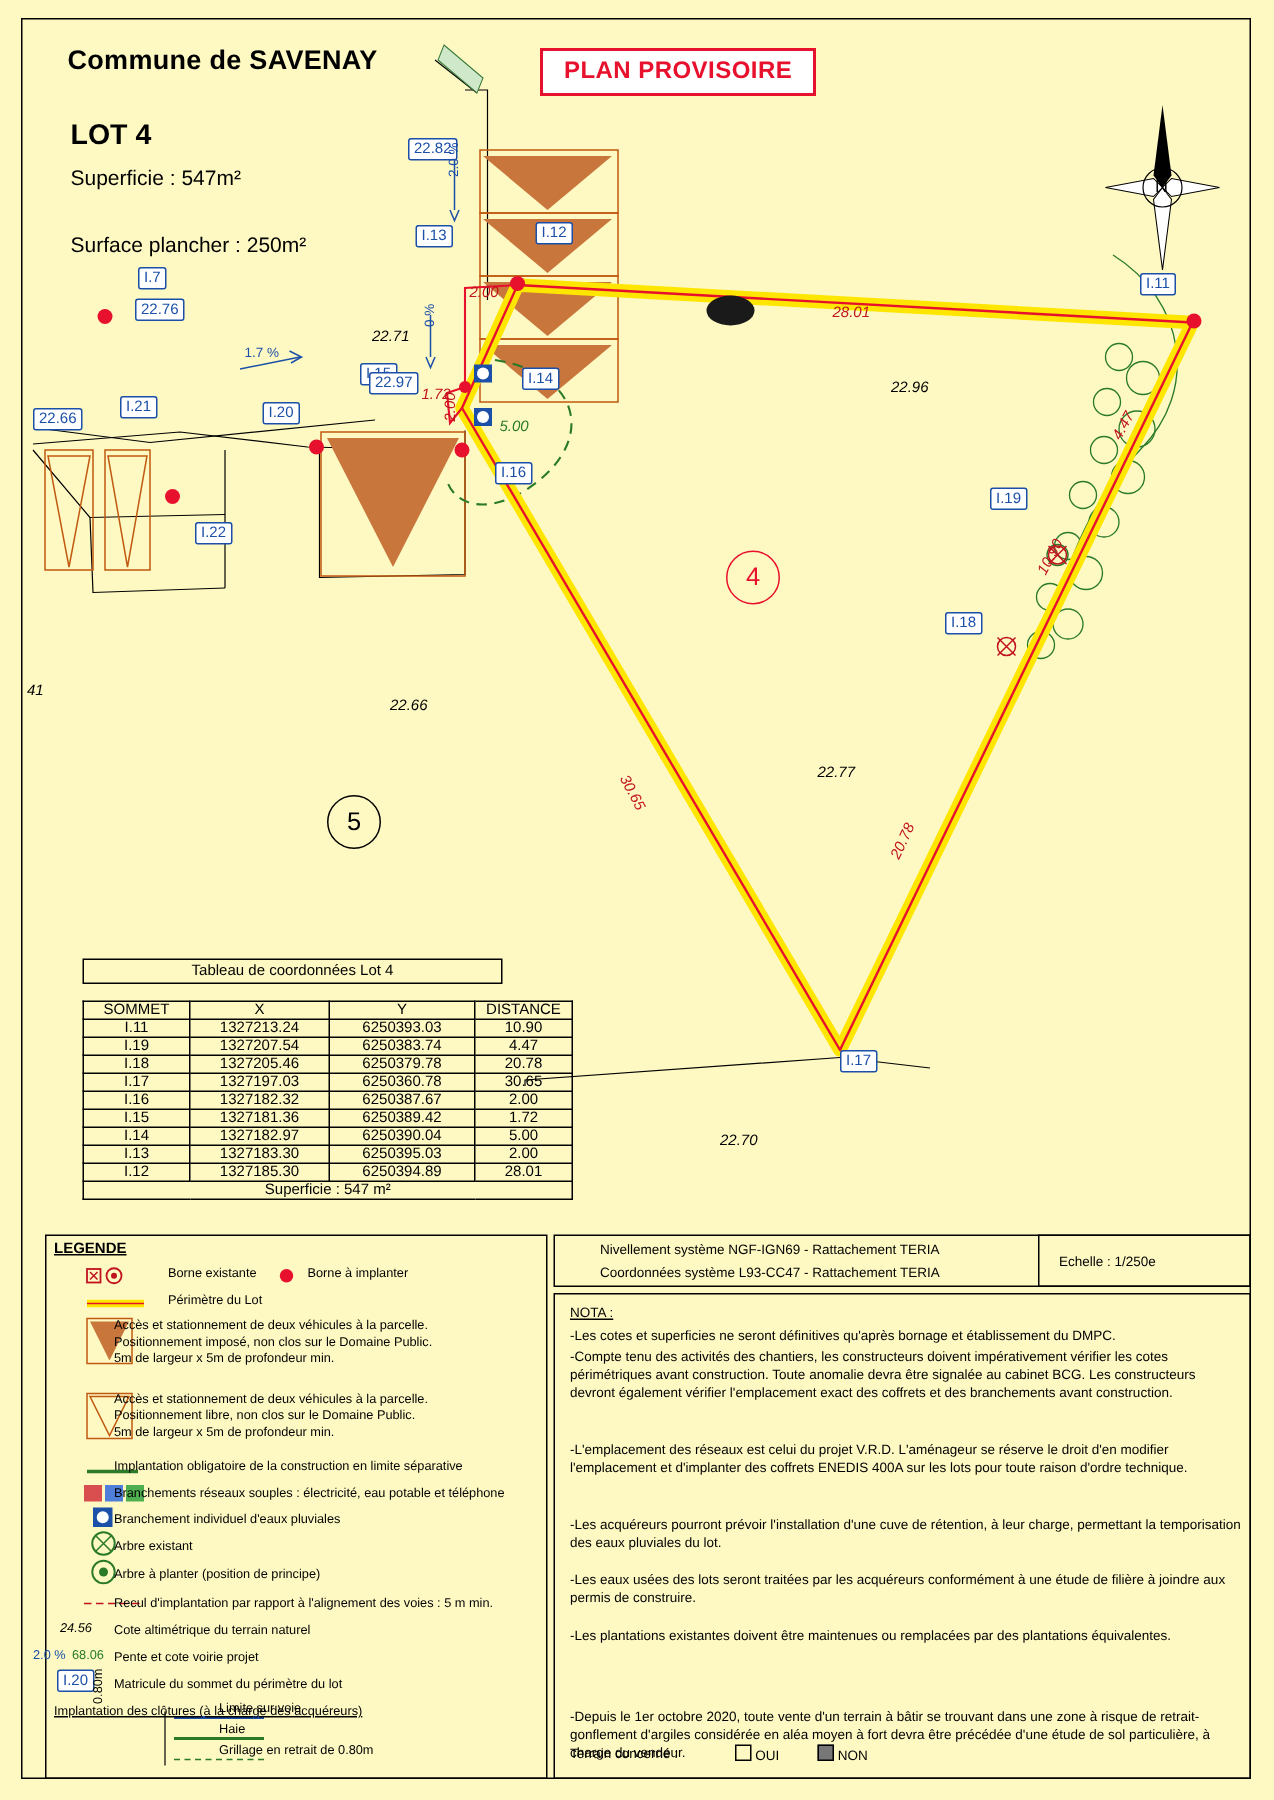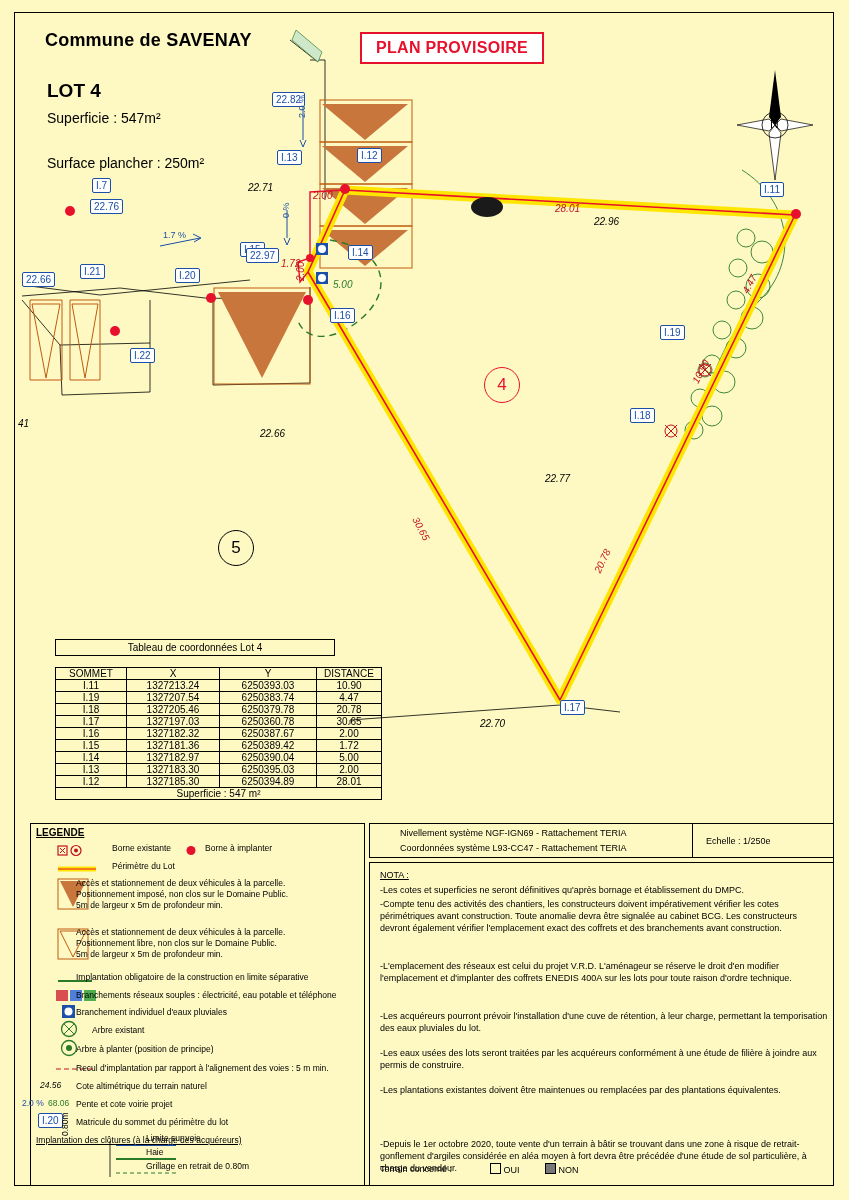--- a/index.html
+++ b/index.html
@@ -7,21 +7,21 @@
   #page{position:relative;width:849px;height:1200px;background:#fef9c3;overflow:hidden;}
   .frame{position:absolute;left:14px;top:12px;width:820px;height:1174px;border:1.5px solid #000;box-sizing:border-box;}
   .abs{position:absolute;}
   .t{font-size:11px;color:#000;white-space:nowrap;}
   .commune{font-size:18px;font-weight:bold;letter-spacing:.2px;}
   .lot{font-size:19px;font-weight:bold;}
   .sup{font-size:14px;}
   .plan-prov{border:2px solid #e8112d;color:#e8112d;font-weight:bold;font-size:16px;padding:5px 14px;background:#fff;letter-spacing:.3px;}
   .node{border:1px solid #1b4fa8;color:#1b4fa8;background:#fff;font-size:10px;padding:1px 3px;border-radius:2px;white-space:nowrap;}
   .dimr{font-size:10px;color:#c1121f;font-style:italic;}
-  .alt{font-size:10px;color:#000;font-style:italic;}
+  .alt{font-size:10px;color:#000;font-style:italic;margin-top:37px;}
   .pct{font-size:9px;color:#1b4fa8;}
   .circnum{width:34px;height:34px;border:1.5px solid #000;border-radius:50%;display:flex;align-items:center;justify-content:center;font-size:17px;}
   .circnum.red{border-color:#e8112d;color:#e8112d;}
   table.coord{border-collapse:collapse;font-size:10px;}
   table.coord td,table.coord th{border:1px solid #000;padding:0px 4px;text-align:center;font-weight:normal;}
   .coordtitle{border:1px solid #000;font-size:10px;text-align:center;padding:2px 16px;}
   .legbox{position:absolute;border:1px solid #000;box-sizing:border-box;}
   .legtitle{font-size:10px;text-decoration:underline;font-weight:bold;}
   .legrow{font-size:8.5px;line-height:11px;color:#000;}
   .nota{font-size:9px;line-height:12.2px;color:#000;}
@@ -336,21 +336,21 @@
   <div class="abs legrow" style="left:112px;top:861px;">Périmètre du Lot</div>
   <div class="abs legrow" style="left:76px;top:878px;width:280px;white-space:pre-line;">Accès et stationnement de deux véhicules à la parcelle.
 Positionnement imposé, non clos sur le Domaine Public.
 5m de largeur x 5m de profondeur min.</div>
   <div class="abs legrow" style="left:76px;top:927px;width:280px;white-space:pre-line;">Accès et stationnement de deux véhicules à la parcelle.
 Positionnement libre, non clos sur le Domaine Public.
 5m de largeur x 5m de profondeur min.</div>
   <div class="abs legrow" style="left:76px;top:972px;width:285px;">Implantation obligatoire de la construction en limite séparative</div>
   <div class="abs legrow" style="left:76px;top:990px;width:285px;">Branchements réseaux souples : électricité, eau potable et téléphone</div>
   <div class="abs legrow" style="left:76px;top:1007px;width:285px;">Branchement individuel d'eaux pluviales</div>
-  <div class="abs legrow" style="left:92px;top:1025px;text-align:right;">Arbre existant</div>
+  <div class="abs legrow" style="left:76px;top:1025px;text-align:right;">Arbre existant</div>
   <div class="abs legrow" style="left:76px;top:1044px;">Arbre à planter (position de principe)</div>
   <div class="abs legrow" style="left:76px;top:1063px;">Recul d'implantation par rapport à l'alignement des voies : 5 m min.</div>
   <div class="abs legrow" style="left:76px;top:1081px;text-align:center;">Cote altimétrique du terrain naturel</div>
   <div class="abs legrow" style="left:40px;top:1080px;font-style:italic;">24.56</div>
   <div class="abs legrow" style="left:76px;top:1099px;">Pente et cote voirie projet</div>
   <div class="abs legrow" style="left:22px;top:1098px;color:#1b4fa8;">2.0 %</div>
   <div class="abs legrow" style="left:48px;top:1098px;color:#2a7a2a;">68.06</div>
   <div class="abs legrow" style="left:76px;top:1117px;">Matricule du sommet du périmètre du lot</div>
   <div class="abs node" style="left:38px;top:1113px;">I.20</div>
 

